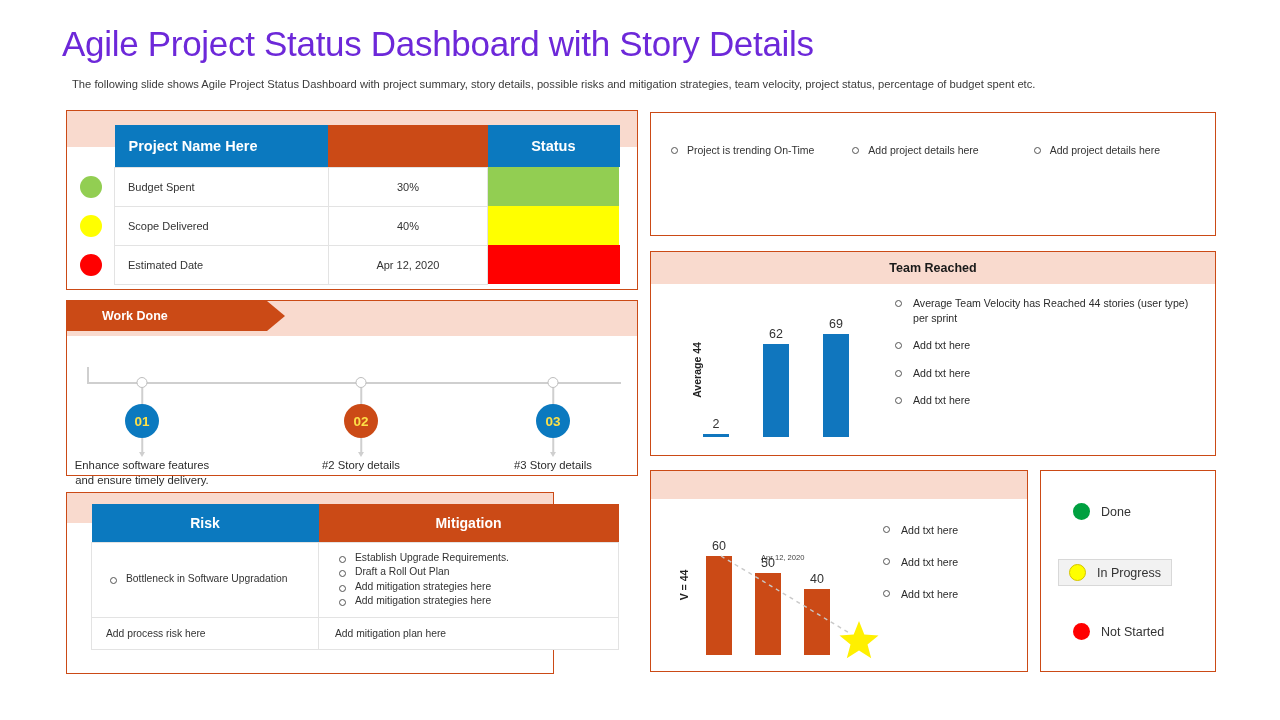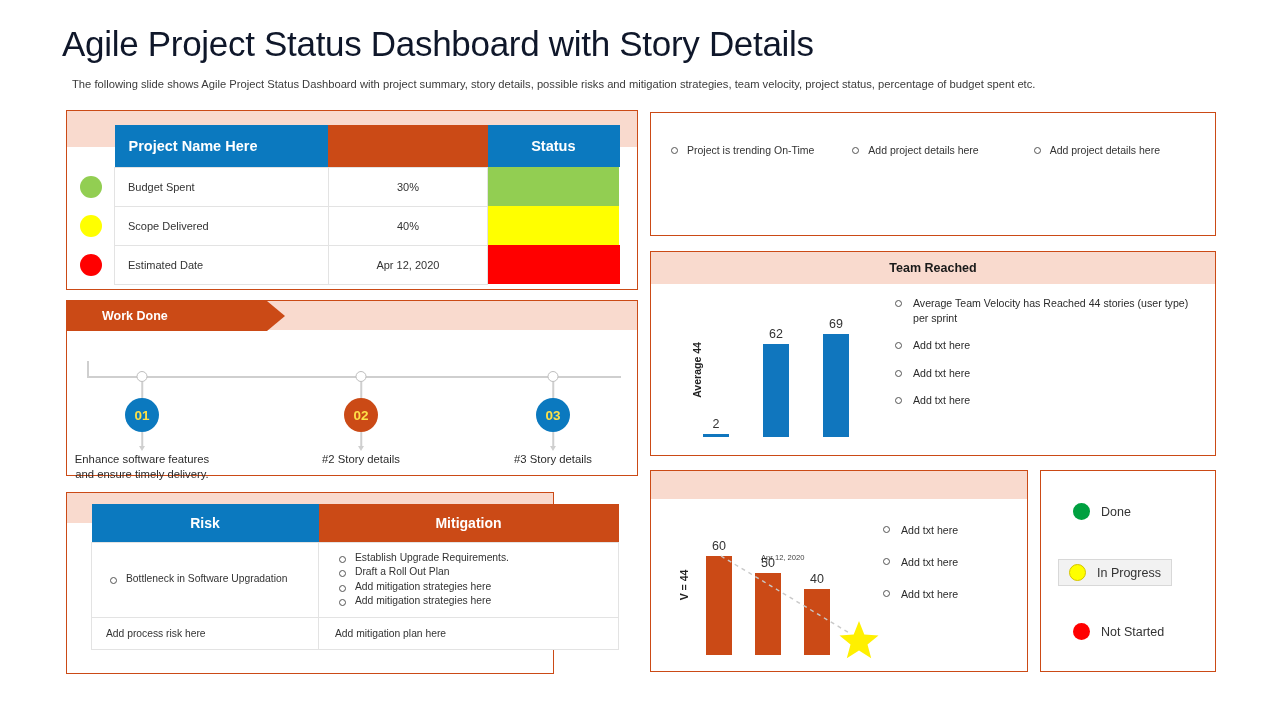--- a/index.html
+++ b/index.html
@@ -7,21 +7,21 @@
     width: 1280px; height: 720px;
     background: #ffffff;
     font-family: "Liberation Sans", sans-serif;
     overflow: hidden;
   }
   .slide { position: relative; width: 1280px; height: 720px; background:#fff; }
 
   
   .title {
     position: absolute; left: 62px; top: 24px;
-    font-size: 35px; font-weight: 400; color: #0f172a;
+    font-size: 35px; font-weight: 400; color: #6d28d9;
     letter-spacing: -0.3px; white-space: nowrap;
   }
   .subtitle {
     position: absolute; left: 72px; top: 78px;
     font-size: 11.2px; color: #3b3b3b; white-space: nowrap;
   }
 
   
   .panel { position: absolute; border: 1.6px solid #CB4A16; background: #fff; }
   .panel-head {
@@ -46,21 +46,21 @@
   .ptable td.swatch { padding:0; border:none; width:132px; }
   .swbox { width:100%; height:39px; }
   .dot-cell {
     position:absolute; left:0; width:47px; display:flex;
     align-items:center; justify-content:center;
   }
   .dot { width:22px; height:22px; border-radius:50%; }
 
   
   #work-panel { left: 66px; top: 300px; width: 572px; height: 176px; }
-  .wd-strip { position:relative; height:29px; background:#F9DACE; }
+  .wd-strip { position:relative; height:35px; background:#F9DACE; }
   .wd-arrow {
     position:absolute; left:0; top:0; height:30px; width:218px;
     background:#CB4A16; display:flex; align-items:center;
     clip-path: polygon(0 0, calc(100% - 18px) 0, 100% 50%, calc(100% - 18px) 100%, 0 100%);
   }
   .wd-arrow span { color:#fff; font-size:12.5px; font-weight:bold; padding-left:35px; }
   .tl-wrap { position:relative; height:146px; }
   .tl-line { position:absolute; left:20px; top:46px; width:534px; height:1.5px; background:#cfcfcf; }
   .tl-vtick { position:absolute; left:20px; top:31px; width:1.5px; height:16px; background:#cfcfcf; }
   .tl-node { position:absolute; top:0; width:150px; }

